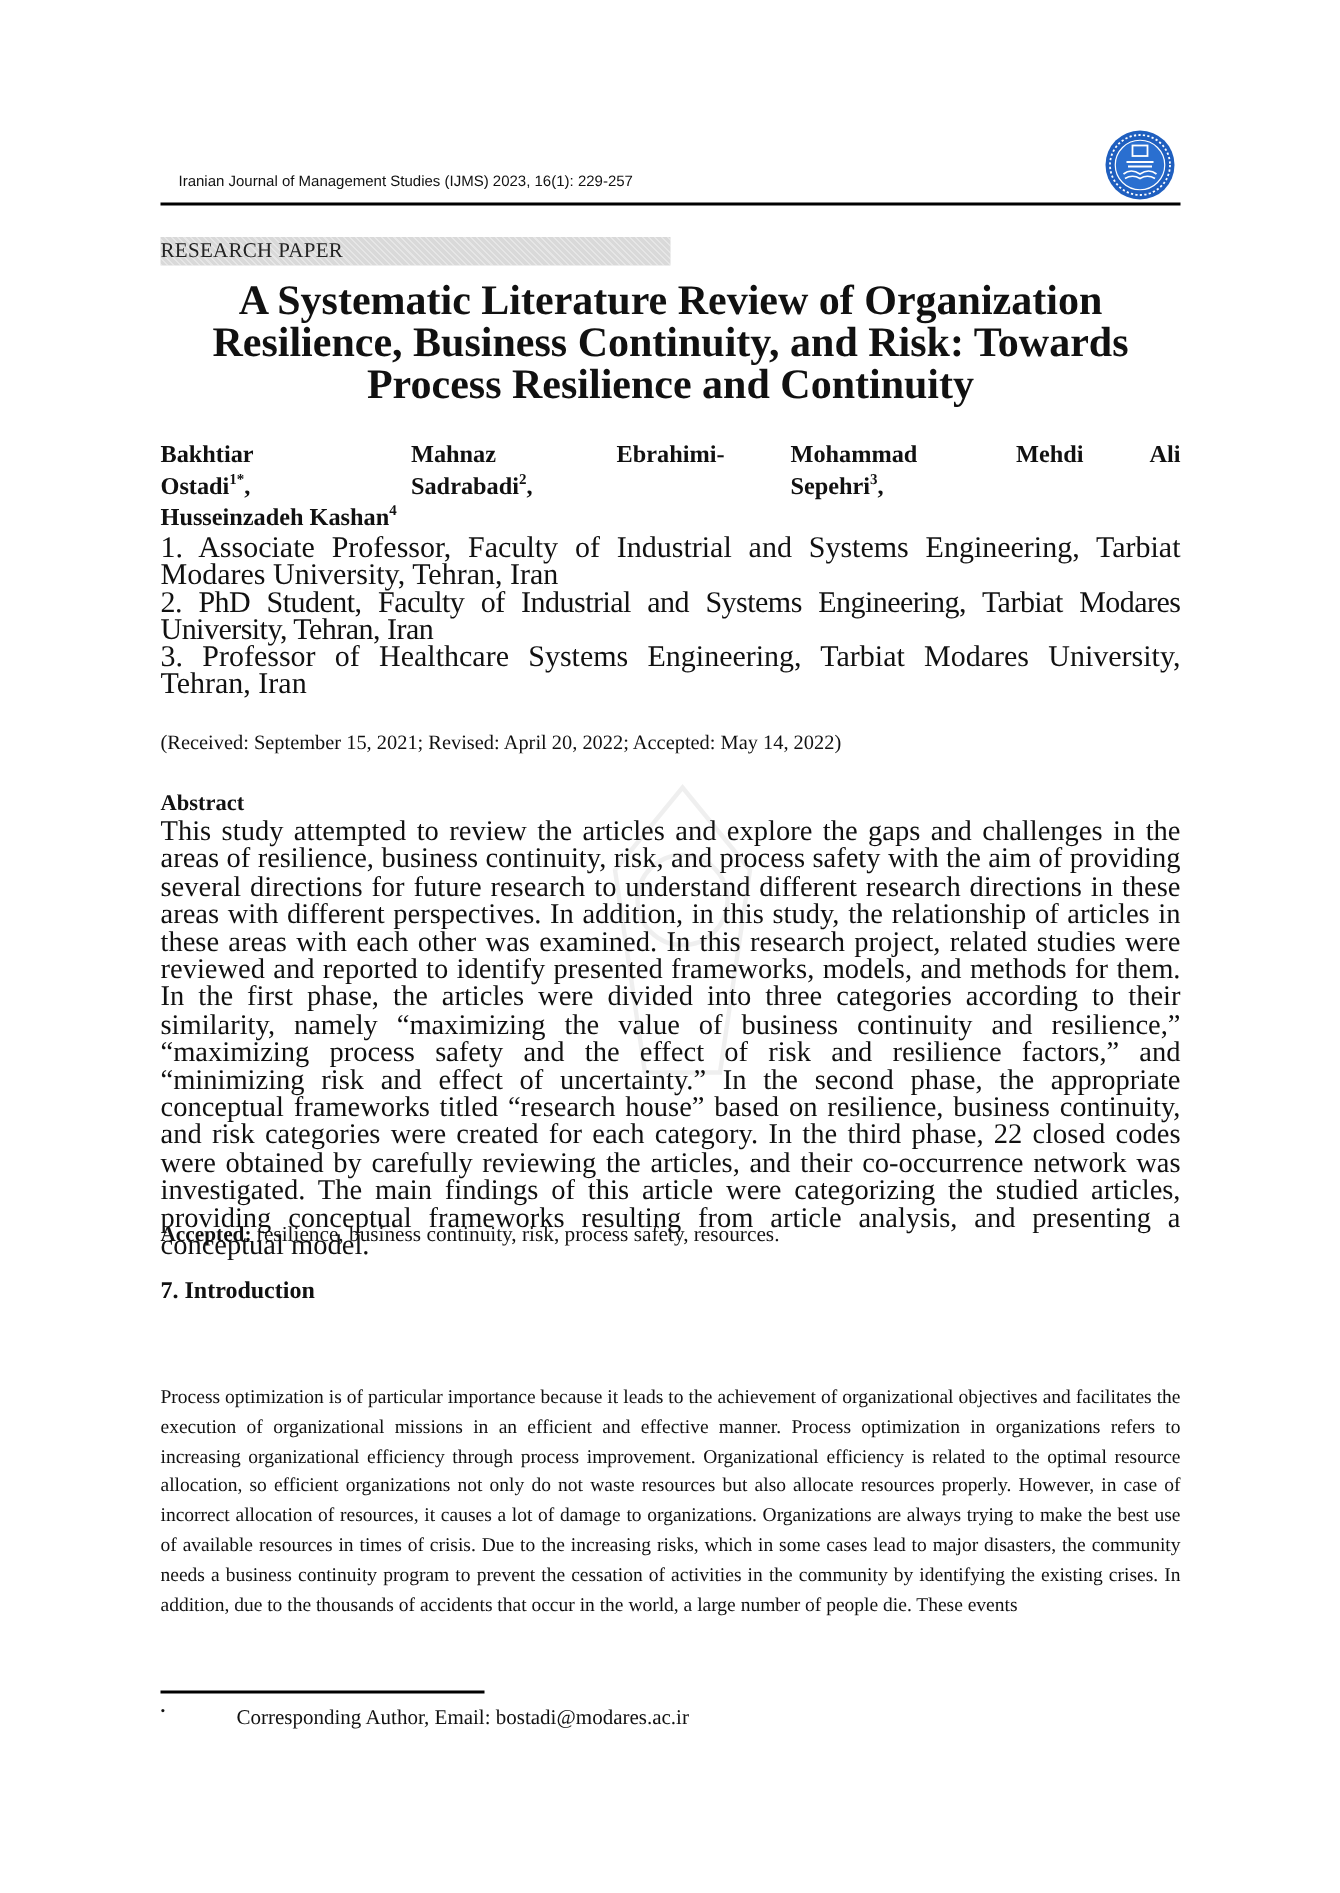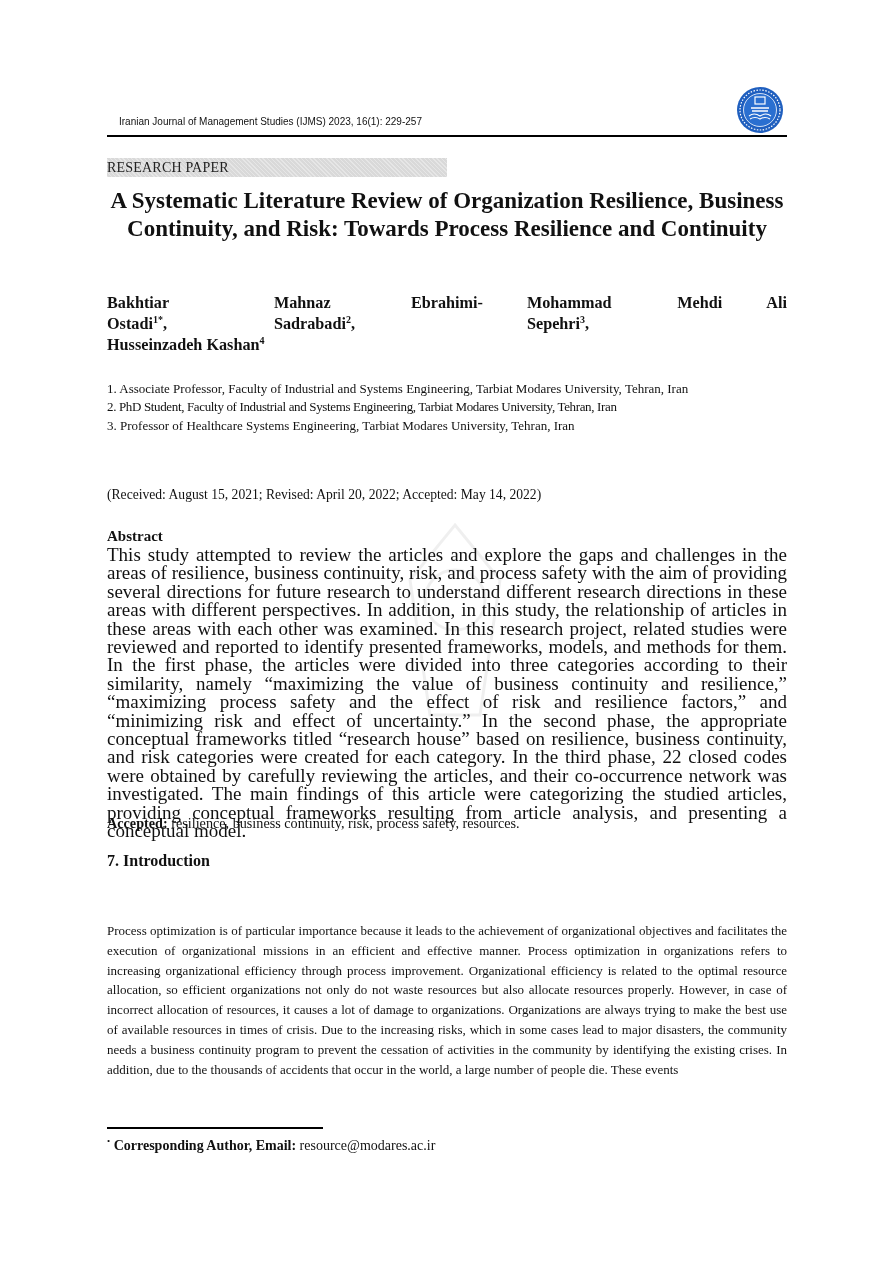--- a/index.html
+++ b/index.html
@@ -4,37 +4,37 @@
 <style>
   html, body { margin: 0; padding: 0; background: #ffffff; }
   body { width: 893px; height: 1262px; position: relative; overflow: hidden; font-family: "Liberation Serif", serif; color: #111; }
   .journal-line { position: absolute; left: 107px; top: 116px; font-family: "Liberation Sans", sans-serif; font-size: 10px; color: #111; margin-left: 12px; }
   .header-rule { position: absolute; left: 107px; top: 135px; width: 680px; height: 2px; background: #000; }
   .rp-band { position: absolute; left: 107px; top: 139px; width: 340px; height: 19px;
     background-color: #d9d9d9;
     background-image: repeating-linear-gradient(45deg, rgba(255,255,255,.35) 0 1px, transparent 1px 3px);
     font-family: "Liberation Serif", serif; font-size: 14px; line-height: 19px; color: #222; letter-spacing: 0.2px; margin-top: 19px; }
   .logo { position: absolute; left: 736px; top: 86px; width: 48px; height: 48px; }
-  .title { position: absolute; left: 107px; top: 187px; width: 680px; text-align: center; font-weight: bold; font-size: 23px; line-height: 28px; }
+  .title { position: absolute; left: 107px; top: 187px; width: 680px; text-align: center; font-weight: bold; font-size: 28px; line-height: 28px; }
   .authors { position: absolute; left: 107px; top: 293px; width: 680px; font-weight: bold; font-size: 16.2px; line-height: 21px; text-align: justify; text-align-last: left; }
   .authors .line1 { display: flex; justify-content: space-between; gap: 44px; }
   sup { font-size: 10px; line-height: 0; }
-  .affils { position: absolute; left: 107px; top: 356px; width: 680px; font-size: 13px; line-height: 18.3px; margin-top: 24px; }
+  .affils { position: absolute; left: 107px; top: 356px; width: 680px; font-size: 20px; line-height: 18.3px; }
   .affil { text-align: justify; }
   .affil.tight { letter-spacing: -0.35px; }
   .dates { position: absolute; left: 107px; top: 487px; font-size: 13.6px; }
   .abstract-h { position: absolute; left: 107px; top: 528px; font-weight: bold; font-size: 15px; }
   .abstract { position: absolute; left: 107px; top: 546px; width: 680px; font-size: 19px; line-height: 18.4px; text-align: justify; }
   .keywords { position: absolute; left: 107px; top: 815px; font-size: 14.2px; }
   .keywords b { font-weight: bold; }
   .intro-h { position: absolute; left: 107px; top: 852px; font-weight: bold; font-size: 16px; }
   .intro { position: absolute; left: 107px; top: 921px; width: 680px; font-size: 13px; line-height: 19.8px; text-align: justify; }
   .fn-rule { position: absolute; left: 107px; top: 1127px; width: 216px; height: 1.5px; background: #000; }
   .footnote { position: absolute; left: 107px; top: 1138px; font-size: 14px; }
-  .footnote b { font-weight: bold; }
+  .footnote b { font-weight: normal; margin-left: 44px; }
   .footnote .star { font-size: 9px; vertical-align: super; line-height: 0; }
   .watermark { position: absolute; left: 400px; top: 520px; width: 110px; height: 200px; opacity: 0.06; }
 </style>
 </head>
 <body>
 
 <div class="journal-line">Iranian Journal of Management Studies (IJMS) 2023, 16(1): 229-257</div>
 
 <div class="logo">
   <svg width="48" height="48" viewBox="0 0 48 48">
@@ -68,24 +68,24 @@
     <span><span>Husseinzadeh Kashan</span><sup>4</sup></span>
   </div>
 </div>
 
 <div class="affils">
   <div class="affil">1. Associate Professor, Faculty of Industrial and Systems Engineering, Tarbiat Modares University, Tehran, Iran</div>
   <div class="affil tight">2. PhD Student, Faculty of Industrial and Systems Engineering, Tarbiat Modares University, Tehran, Iran</div>
   <div class="affil">3. Professor of Healthcare Systems Engineering, Tarbiat Modares University, Tehran, Iran</div>
 </div>
 
-<div class="dates">(Received: August 15, 2021; Revised: April 20, 2022; Accepted: May 14, 2022)</div>
+<div class="dates">(Received: September 15, 2021; Revised: April 20, 2022; Accepted: May 14, 2022)</div>
 
 <div class="abstract-h">Abstract</div>
 <div class="abstract">This study attempted to review the articles and explore the gaps and challenges in the areas of resilience, business continuity, risk, and process safety with the aim of providing several directions for future research to understand different research directions in these areas with different perspectives. In addition, in this study, the relationship of articles in these areas with each other was examined. In this research project, related studies were reviewed and reported to identify presented frameworks, models, and methods for them. In the first phase, the articles were divided into three categories according to their similarity, namely “maximizing the value of business continuity and resilience,” “maximizing process safety and the effect of risk and resilience factors,” and “minimizing risk and effect of uncertainty.” In the second phase, the appropriate conceptual frameworks titled “research house” based on resilience, business continuity, and risk categories were created for each category. In the third phase, 22 closed codes were obtained by carefully reviewing the articles, and their co-occurrence network was investigated. The main findings of this article were categorizing the studied articles, providing conceptual frameworks resulting from article analysis, and presenting a conceptual model.</div>
 
 <div class="keywords"><b>Accepted:</b><span> resilience, business continuity, risk, process safety, resources.</span></div>
 
 <div class="intro-h">7. Introduction</div>
 <div class="intro">Process optimization is of particular importance because it leads to the achievement of organizational objectives and facilitates the execution of organizational missions in an efficient and effective manner. Process optimization in organizations refers to increasing organizational efficiency through process improvement. Organizational efficiency is related to the optimal resource allocation, so efficient organizations not only do not waste resources but also allocate resources properly. However, in case of incorrect allocation of resources, it causes a lot of damage to organizations. Organizations are always trying to make the best use of available resources in times of crisis. Due to the increasing risks, which in some cases lead to major disasters, the community needs a business continuity program to prevent the cessation of activities in the community by identifying the existing crises. In addition, due to the thousands of accidents that occur in the world, a large number of people die. These events</div>
 
 <div class="fn-rule"></div>
-<div class="footnote"><span class="star">•</span> <b>Corresponding Author, Email:</b><span> resource@modares.ac.ir</span></div>
+<div class="footnote"><span class="star">•</span> <b>Corresponding Author, Email:</b><span> bostadi@modares.ac.ir</span></div>
 
 </body></html>

